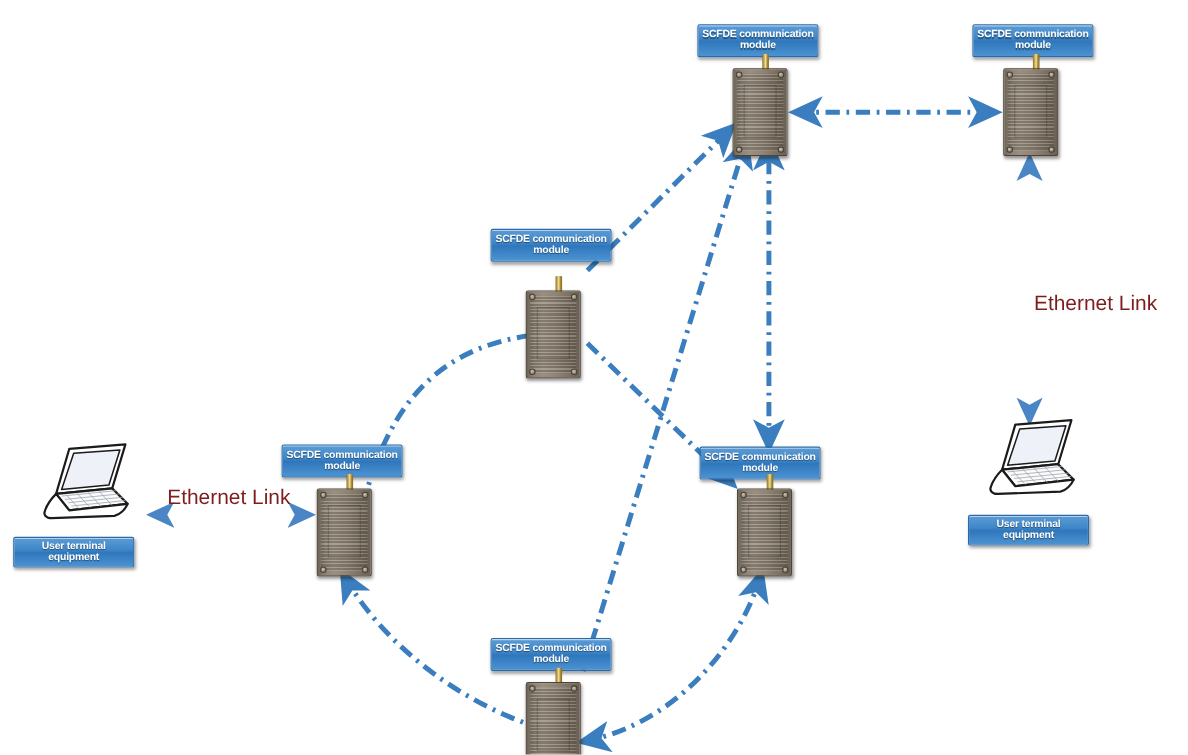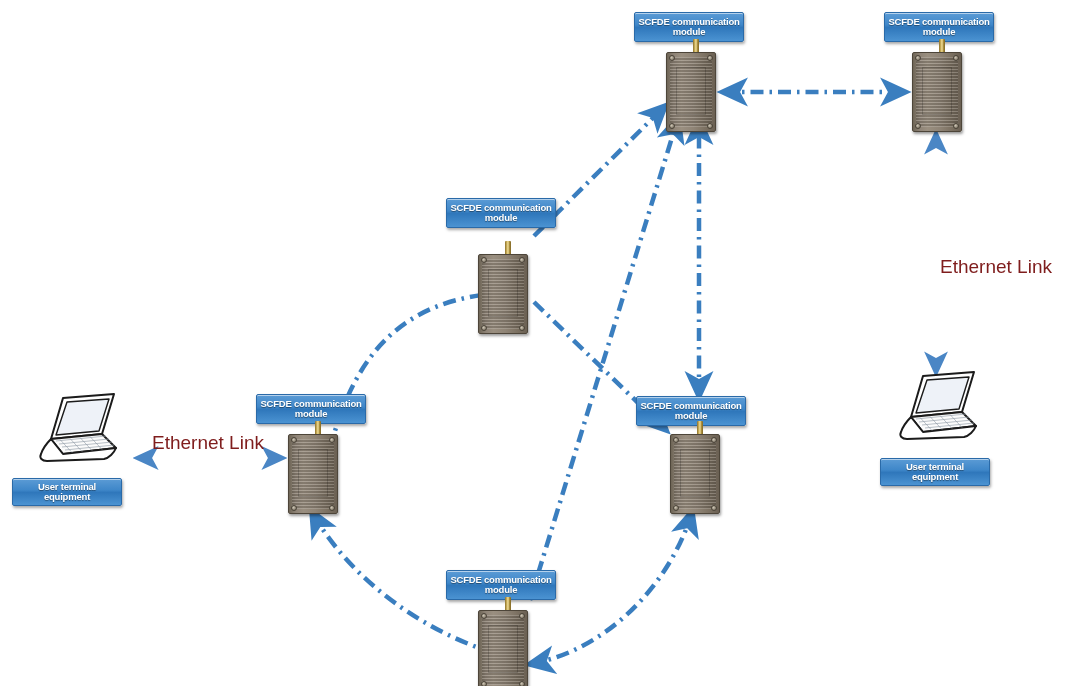--- a/index.html
+++ b/index.html
@@ -1,18 +1,18 @@
 <!DOCTYPE html>
 <html><head>
 <meta charset="utf-8">
 <style>
   html,body{margin:0;padding:0;background:#ffffff;}
   body{width:1080px;height:686px;position:relative;overflow:hidden;
        font-family:"Liberation Sans",sans-serif;}
-  #stage{position:absolute;left:0;top:0;width:1080px;height:556px;}
+  #stage{position:absolute;left:0;top:10px;width:1080px;height:556px;}
 
   
   #links{position:absolute;left:0;top:0;width:1080px;height:686px;}
 
   
   .chip{position:absolute;box-sizing:border-box;
         background:linear-gradient(180deg,#5b9bd5 0%,#3f87c9 42%,#2f77bb 52%,#4b93d2 100%);
         border:1px solid #2a6aa8;
         border-radius:2px;
         box-shadow:1px 2px 3px rgba(0,0,0,.35), inset 0 1px 0 rgba(255,255,255,.55);

